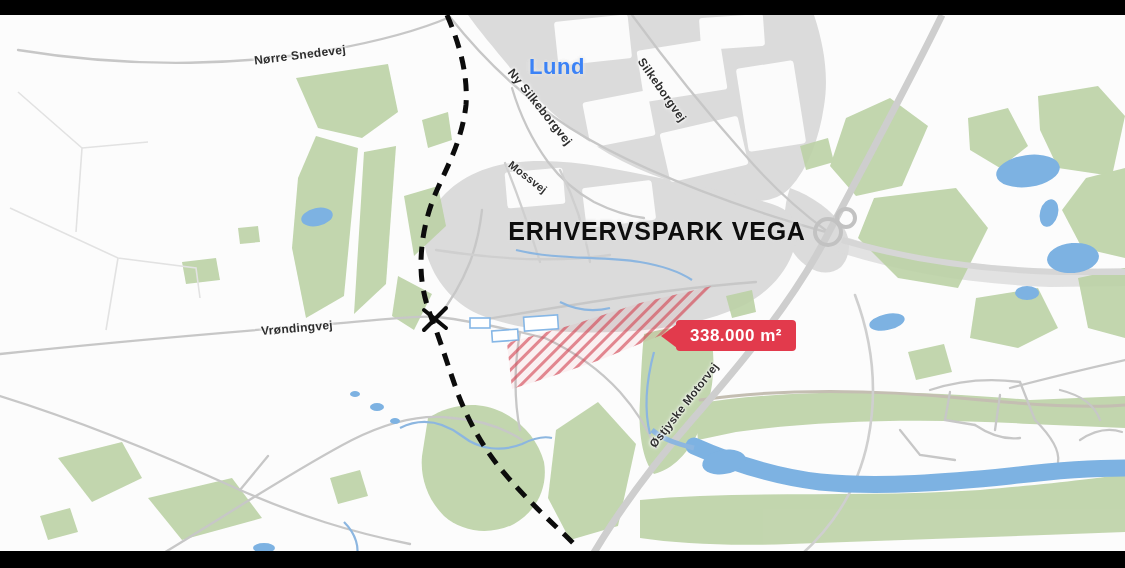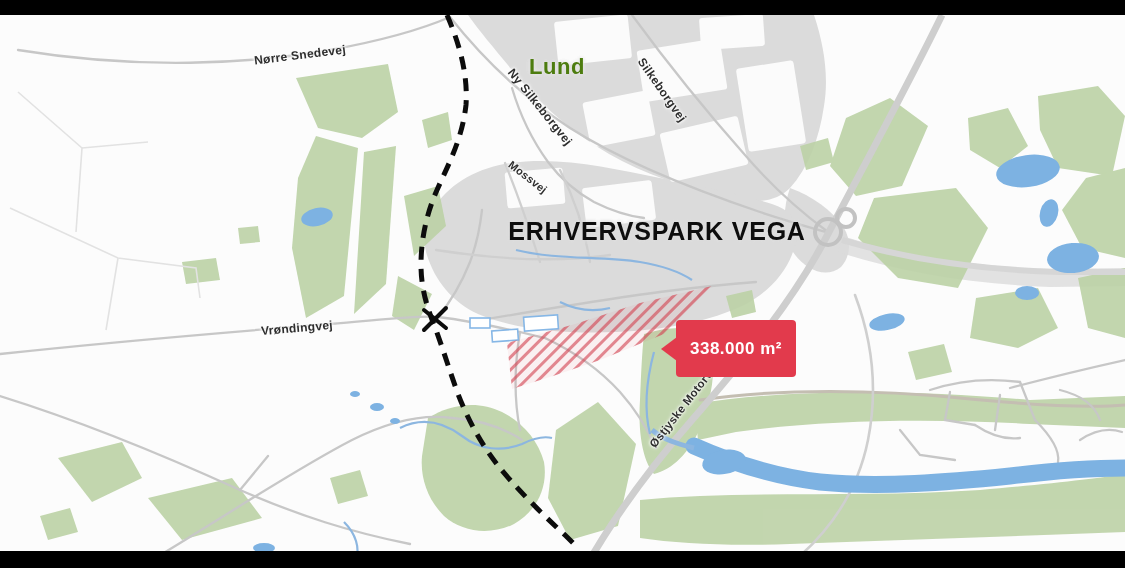--- a/index.html
+++ b/index.html
@@ -11,39 +11,39 @@
   .letterbox{position:absolute;left:0;width:1125px;background:#000;z-index:40;}
   .letterbox.top{top:0;height:15px;}
   .letterbox.bottom{top:551px;height:17px;}
   .maplabel{
     position:absolute;white-space:nowrap;z-index:20;
     transform:translate(-50%,-50%);
     color:#2e2e2e;font-weight:700;font-size:12px;letter-spacing:.3px;
     text-shadow:0 0 3px #fff,0 0 3px #fff,0 0 5px #fff;
   }
   .town{
-    color:#4d7c0f;font-size:22px;font-weight:800;letter-spacing:.5px;
+    color:#3b82f6;font-size:22px;font-weight:800;letter-spacing:.5px;
     text-shadow:0 0 4px #e6e6e6,0 0 4px #e6e6e6;
   }
   .park{
     color:#0d0d0d;font-size:25px;font-weight:800;letter-spacing:.8px;
     text-shadow:0 0 4px #dedede,0 0 4px #dedede;
   }
   .lbl-norre{left:300px;top:55px;transform:translate(-50%,-50%) rotate(-7deg);}
   .lbl-nysilke{left:540px;top:107px;transform:translate(-50%,-50%) rotate(51deg);}
   .lbl-silke{left:662px;top:90px;transform:translate(-50%,-50%) rotate(55deg);}
   .lbl-moss{left:528px;top:177px;transform:translate(-50%,-50%) rotate(38deg);font-size:11px;}
   .lbl-vrond{left:297px;top:328px;transform:translate(-50%,-50%) rotate(-5deg);}
   .lbl-ost{left:684px;top:405px;transform:translate(-50%,-50%) rotate(-52deg);font-size:11.5px;}
   .lbl-town{left:557px;top:67px;}
   .lbl-park{left:657px;top:231px;}
   .badge{
     position:absolute;left:676px;top:320px;height:31px;z-index:30;
     background:#e23a4c;border-radius:4px;display:flex;align-items:center;
-    padding:13px 14px;color:#fff;font-weight:800;font-size:17px;letter-spacing:.5px;
+    padding:0 14px;color:#fff;font-weight:800;font-size:17px;letter-spacing:.5px;
   }
   .badge-arrow{
     position:absolute;left:-15px;top:50%;transform:translateY(-50%);
     width:0;height:0;border-top:12px solid transparent;border-bottom:12px solid transparent;
     border-right:16px solid #e23a4c;
   }
 </style>
 </head>
 <body>
 

